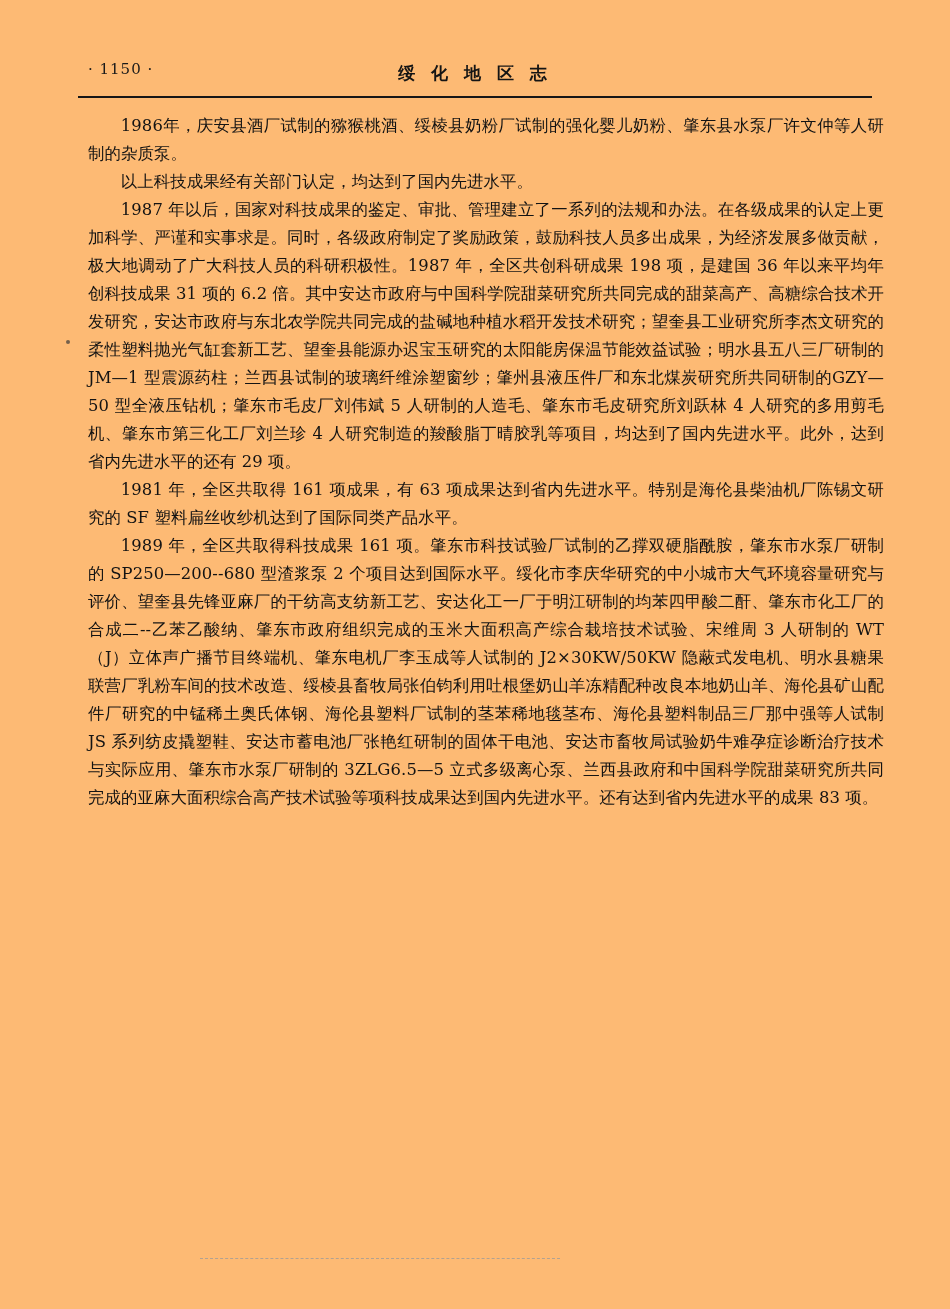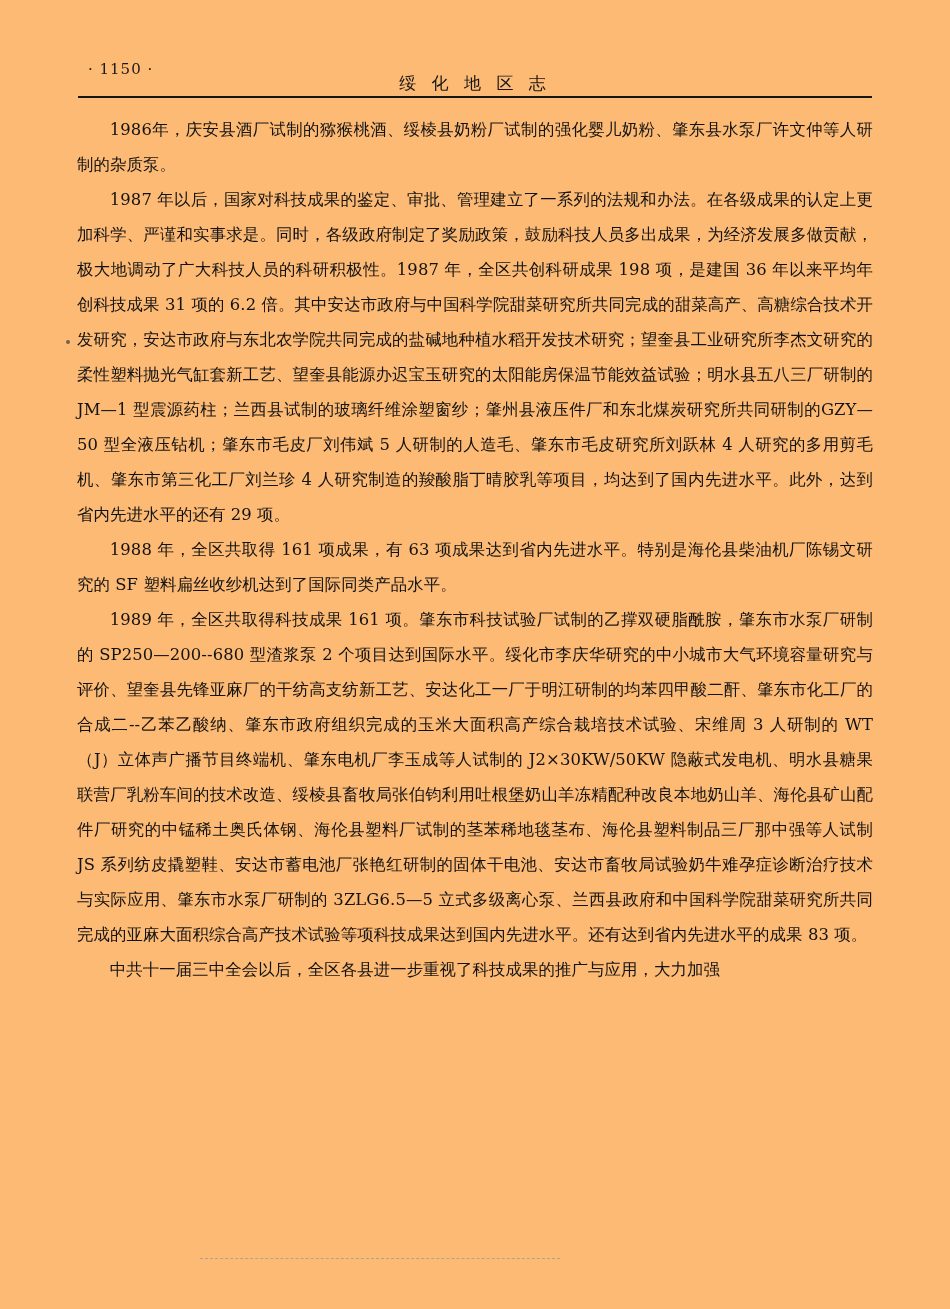--- a/index.html
+++ b/index.html
@@ -33,43 +33,43 @@
     position: absolute;
     left: 10px;
     top: 2px;
     font-size: 15px;
     letter-spacing: 1px;
     color: #1a1a1a;
   }
   .book-title {
     position: absolute;
     left: 0;
-    top: 14px;
+    top: 4px;
     width: 794px;
     text-align: center;
     font-size: 17px;
-    font-weight: normal;
+    font-weight: bold;
     letter-spacing: 5px;
     color: #141414;
   }
   .rule {
     position: absolute;
     left: 78px;
     top: 96px;
     width: 794px;
     height: 2px;
     background: #161616;
   }
   .body-text {
     position: absolute;
-    left: 77px;
+    left: 88px;
     top: 112px;
     width: 796px;
     font-size: 16.4px;
-    line-height: 35px;
+    line-height: 28px;
     text-align: justify;
     text-justify: inter-ideograph;
     color: #131313;
     letter-spacing: 0.1px;
   }
   .body-text p {
     margin: 0;
     text-indent: 2em;
   }
   .section-heading {
@@ -111,20 +111,20 @@
   <div class="header">
     <div class="page-number">· 1150 ·</div>
     <div class="book-title">绥 化 地 区 志</div>
   </div>
 
   <div class="rule"></div>
   <div class="edge-mark"></div>
 
   <div class="body-text">
     <p>1986年，庆安县酒厂试制的猕猴桃酒、绥棱县奶粉厂试制的强化婴儿奶粉、肇东县水泵厂许文仲等人研制的杂质泵。</p>
+    <p>以上科技成果经有关部门认定，均达到了国内先进水平。</p>
     <p>1987 年以后，国家对科技成果的鉴定、审批、管理建立了一系列的法规和办法。在各级成果的认定上更加科学、严谨和实事求是。同时，各级政府制定了奖励政策，鼓励科技人员多出成果，为经济发展多做贡献，极大地调动了广大科技人员的科研积极性。1987 年，全区共创科研成果 198 项，是建国 36 年以来平均年创科技成果 31 项的 6.2 倍。其中安达市政府与中国科学院甜菜研究所共同完成的甜菜高产、高糖综合技术开发研究，安达市政府与东北农学院共同完成的盐碱地种植水稻开发技术研究；望奎县工业研究所李杰文研究的柔性塑料抛光气缸套新工艺、望奎县能源办迟宝玉研究的太阳能房保温节能效益试验；明水县五八三厂研制的 JM—1 型震源药柱；兰西县试制的玻璃纤维涂塑窗纱；肇州县液压件厂和东北煤炭研究所共同研制的GZY—50 型全液压钻机；肇东市毛皮厂刘伟斌 5 人研制的人造毛、肇东市毛皮研究所刘跃林 4 人研究的多用剪毛机、肇东市第三化工厂刘兰珍 4 人研究制造的羧酸脂丁晴胶乳等项目，均达到了国内先进水平。此外，达到省内先进水平的还有 29 项。</p>
-    <p>1988 年，全区共取得 161 项成果，有 63 项成果达到省内先进水平。特别是海伦县柴油机厂陈锡文研究的 SF 塑料扁丝收纱机达到了国际同类产品水平。</p>
+    <p>1981 年，全区共取得 161 项成果，有 63 项成果达到省内先进水平。特别是海伦县柴油机厂陈锡文研究的 SF 塑料扁丝收纱机达到了国际同类产品水平。</p>
     <p>1989 年，全区共取得科技成果 161 项。肇东市科技试验厂试制的乙撑双硬脂酰胺，肇东市水泵厂研制的 SP250—200--680 型渣浆泵 2 个项目达到国际水平。绥化市李庆华研究的中小城市大气环境容量研究与评价、望奎县先锋亚麻厂的干纺高支纺新工艺、安达化工一厂于明江研制的均苯四甲酸二酐、肇东市化工厂的合成二--乙苯乙酸纳、肇东市政府组织完成的玉米大面积高产综合栽培技术试验、宋维周 3 人研制的 WT（J）立体声广播节目终端机、肇东电机厂李玉成等人试制的 J2×30KW/50KW 隐蔽式发电机、明水县糖果联营厂乳粉车间的技术改造、绥棱县畜牧局张伯钧利用吐根堡奶山羊冻精配种改良本地奶山羊、海伦县矿山配件厂研究的中锰稀土奥氏体钢、海伦县塑料厂试制的茎苯稀地毯茎布、海伦县塑料制品三厂那中强等人试制 JS 系列纺皮撬塑鞋、安达市蓄电池厂张艳红研制的固体干电池、安达市畜牧局试验奶牛难孕症诊断治疗技术与实际应用、肇东市水泵厂研制的 3ZLG6.5—5 立式多级离心泵、兰西县政府和中国科学院甜菜研究所共同完成的亚麻大面积综合高产技术试验等项科技成果达到国内先进水平。还有达到省内先进水平的成果 83 项。</p>
-    <p class="last-para">中共十一届三中全会以后，全区各县进一步重视了科技成果的推广与应用，大力加强</p>
   </div>
 
   <div class="footer-rule"></div>
 </div>
 
 </body></html>

